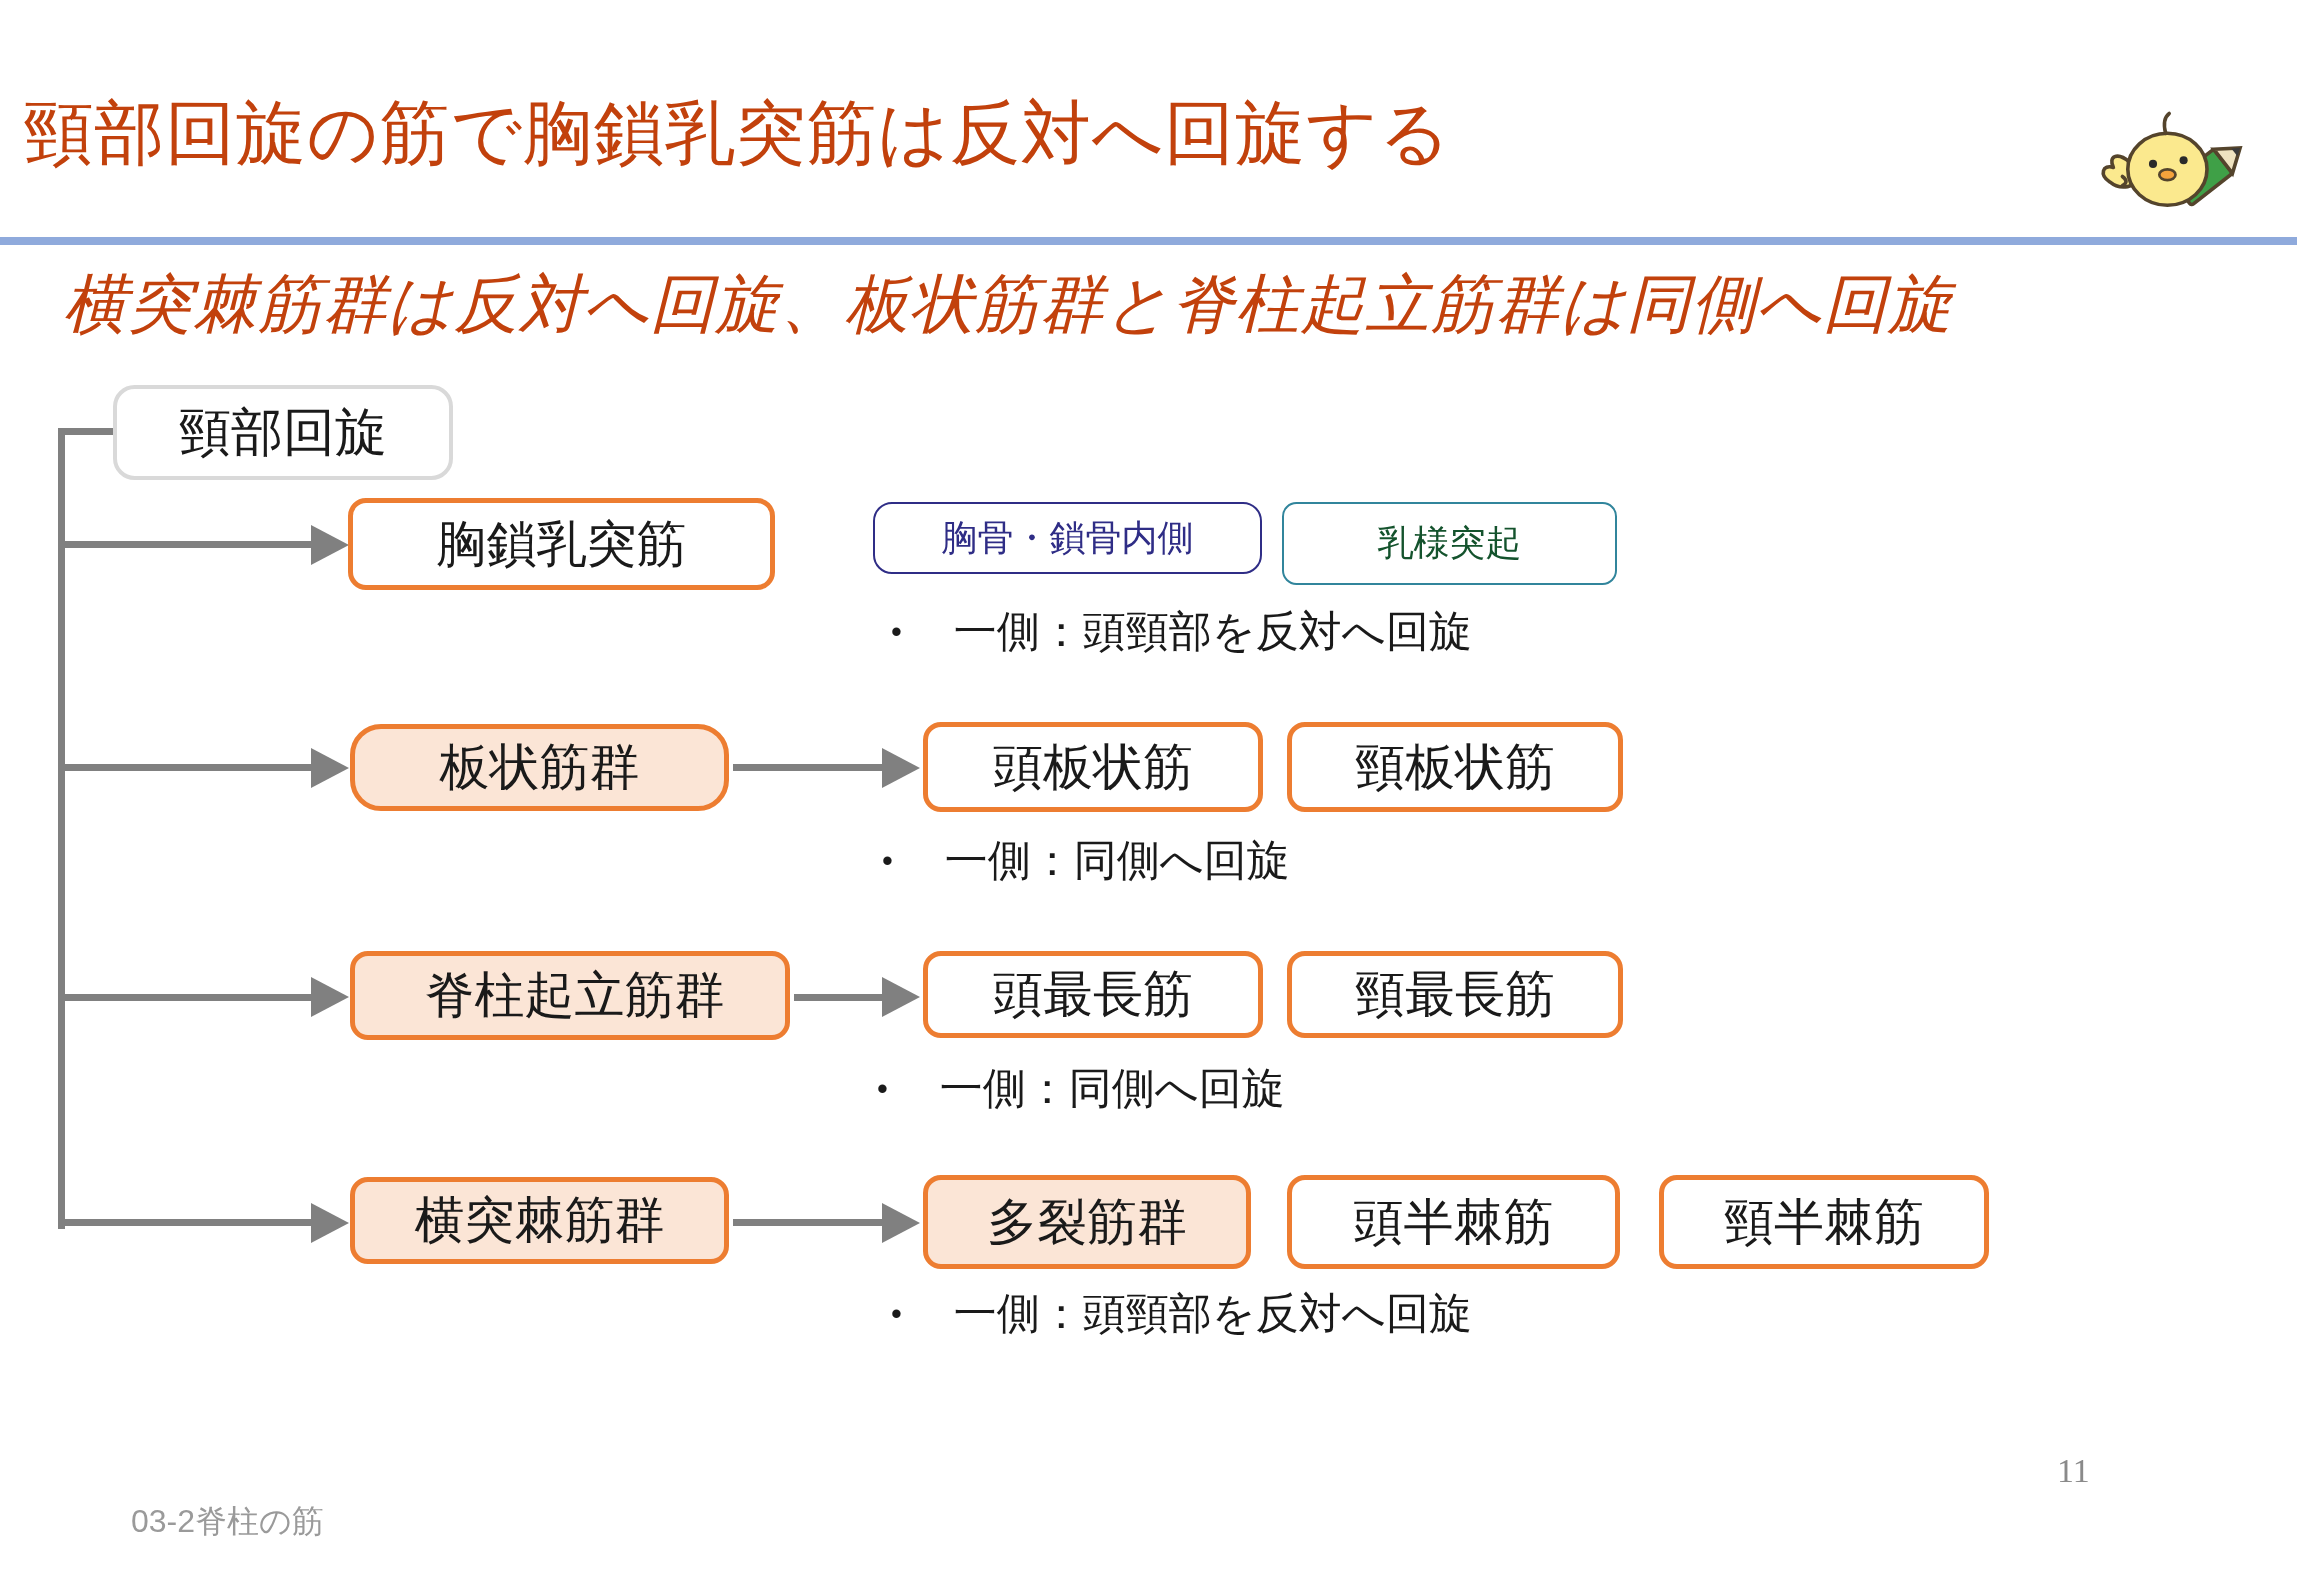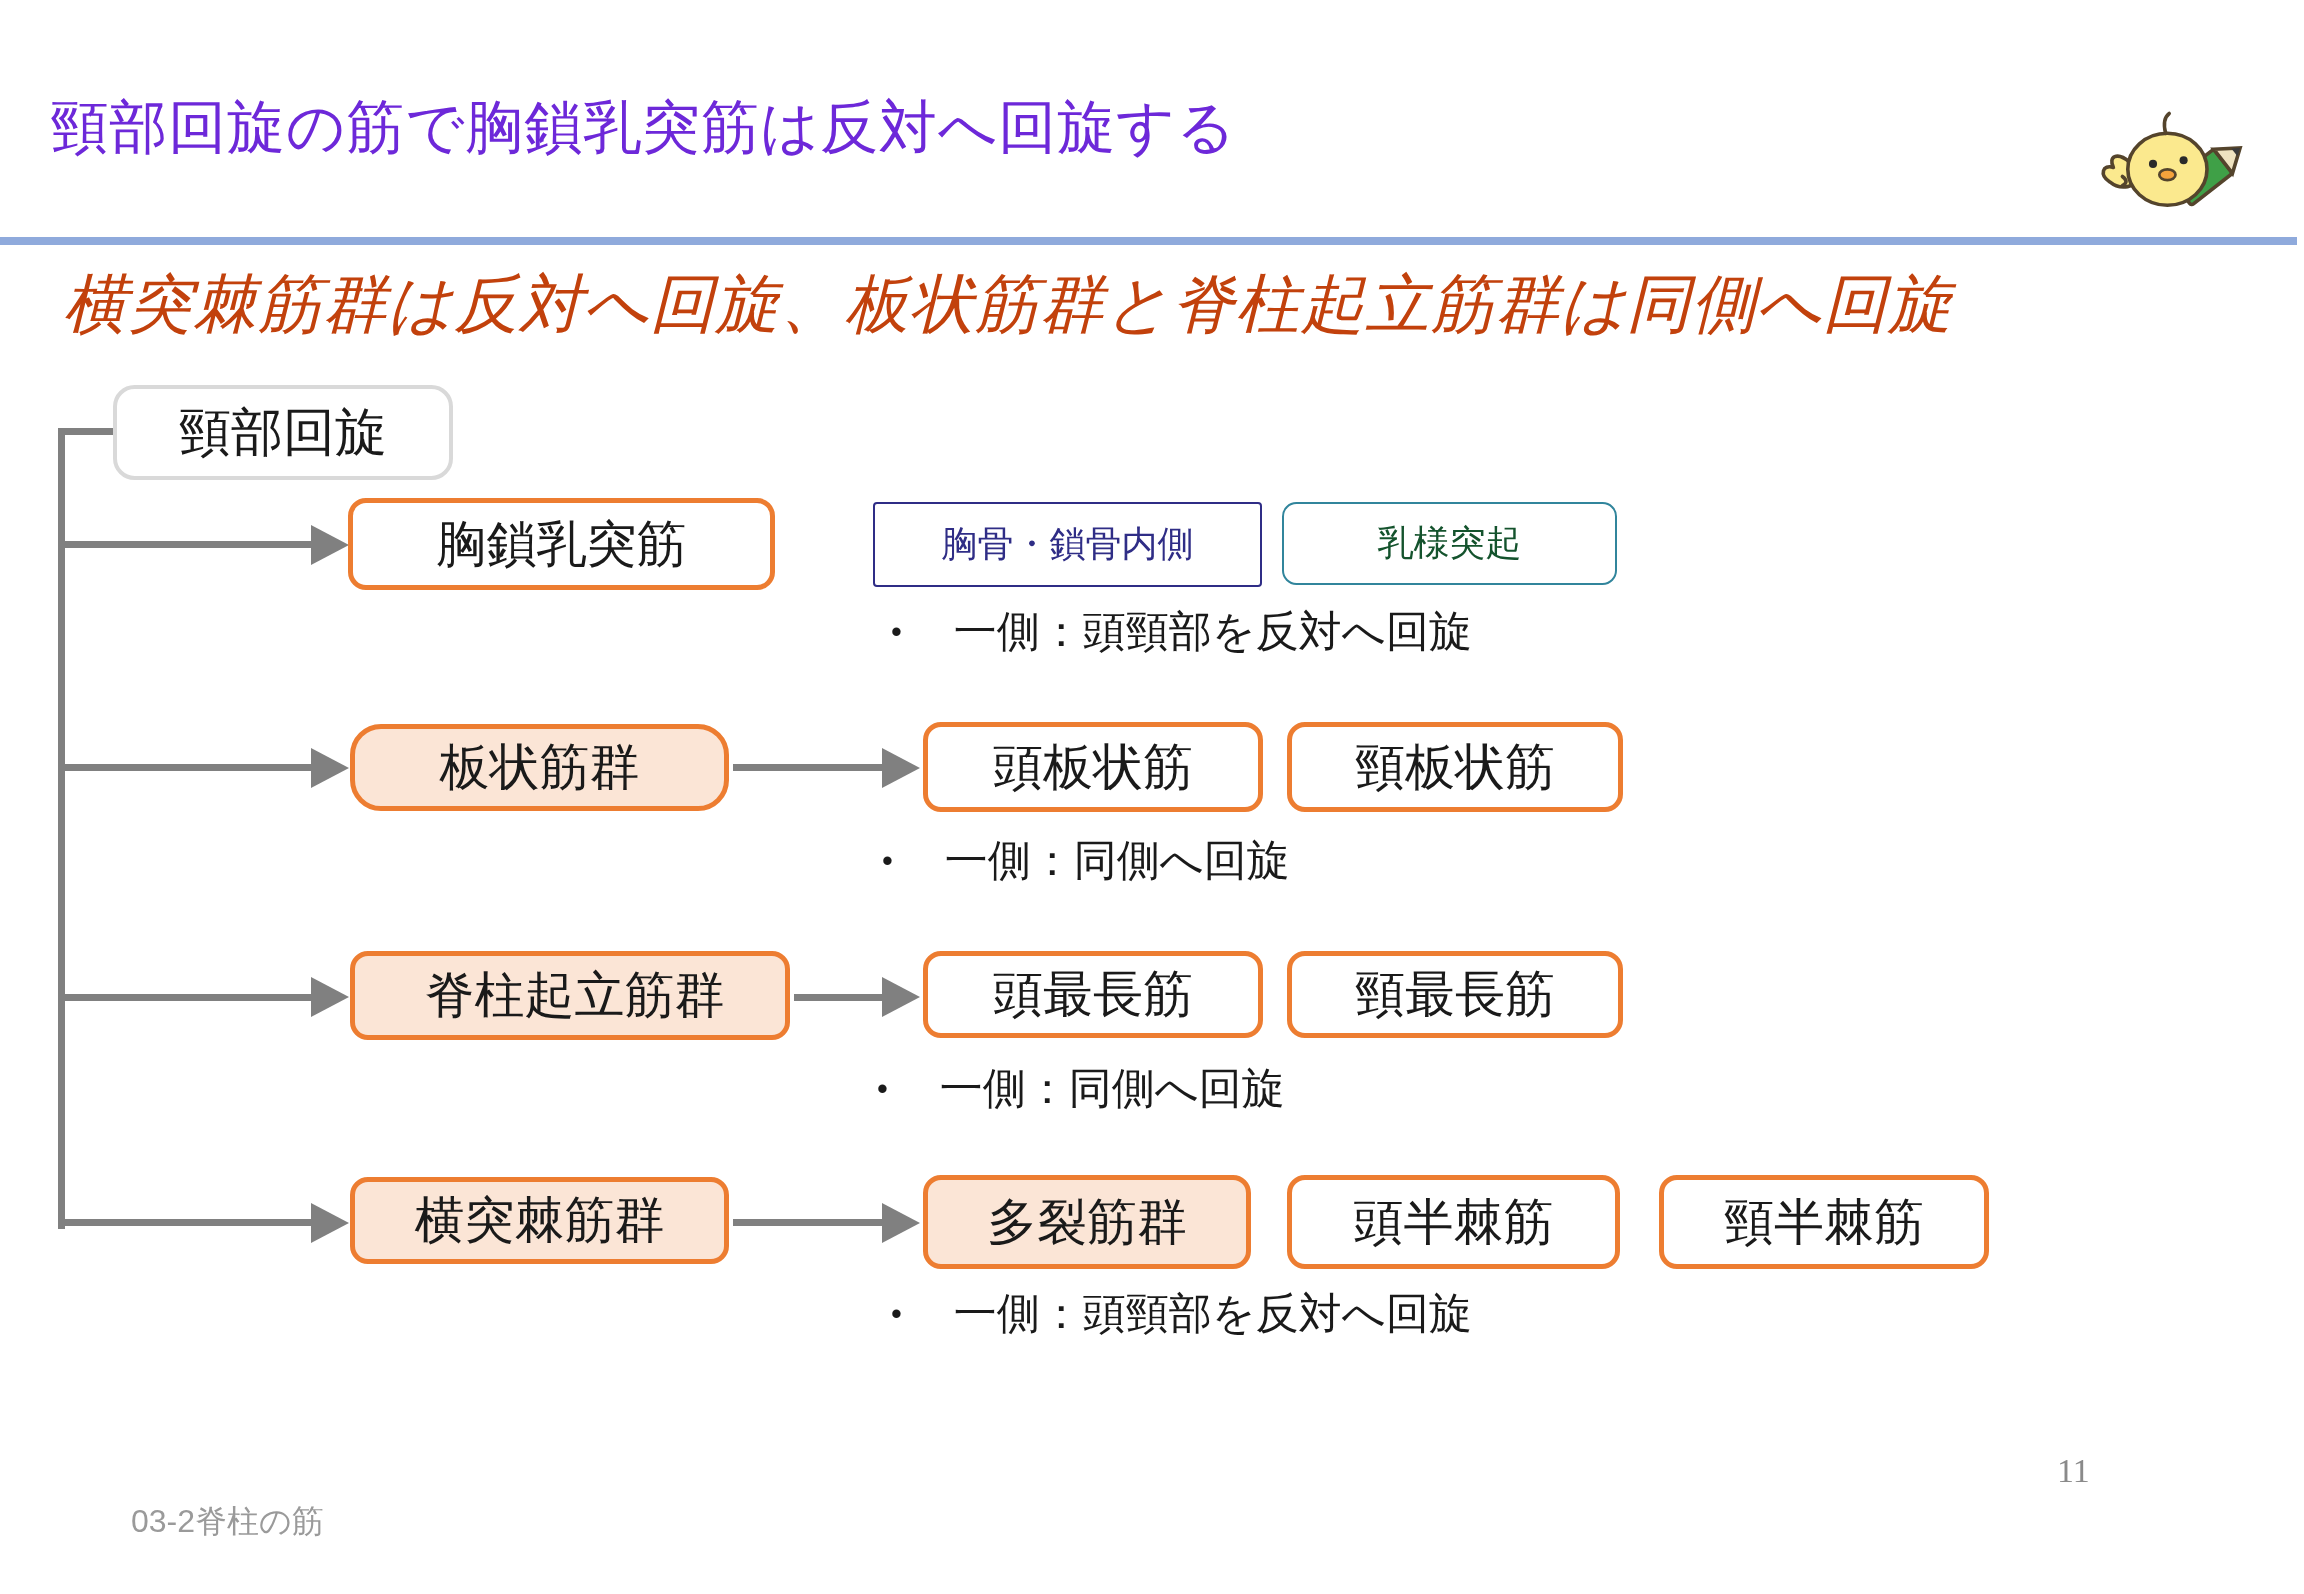--- a/index.html
+++ b/index.html
@@ -4,22 +4,22 @@
 <style>
   html,body{margin:0;padding:0;}
   body{
     width:2304px;height:1595px;position:relative;background:#ffffff;
     font-family:"Liberation Sans", sans-serif;color:#1a1a1a;overflow:hidden;
   }
   .abs{position:absolute;}
 
   
   .slide-title{
-    left:23.4px;top:95px;font-size:58px;line-height:1.1;color:#6d28d9;
-    letter-spacing:0.9px;white-space:nowrap;margin-left:27px;
+    left:23.4px;top:95px;font-size:70px;line-height:1.1;color:#c2410c;
+    letter-spacing:0.9px;white-space:nowrap;
   }
   .title-underline{
     left:0;top:237px;width:2297px;height:8px;background:#8FAADC;
   }
   .slide-subtitle{
     left:63px;top:269px;font-size:64px;line-height:1.1;color:#c2410c;
     letter-spacing:0.9px;white-space:nowrap;font-style:italic;
   }
 
   
@@ -27,22 +27,22 @@
     display:flex;align-items:center;justify-content:center;
     background:#ffffff;box-sizing:border-box;white-space:nowrap;
   }
   .root-node{
     left:113px;top:385px;width:340px;height:95px;
     border:4.5px solid #D9D9D9;border-radius:21.6px;font-size:52px;
   }
   .orange{border:5.4px solid #ED7D31;border-radius:18px;font-size:50px;}
   .fill-peach{background:#FBE5D6;}
   .navy-node{
-    left:873px;top:502px;width:389px;height:85px;
-    border:2.7px solid #2F2D86;border-radius:4px;font-size:36px;color:#2F2D86;
+    left:873px;top:502px;width:389px;height:72px;
+    border:2.7px solid #2F2D86;border-radius:19px;font-size:36px;color:#2F2D86;
   }
   .teal-node{
     left:1282px;top:502px;width:335px;height:83px;
     border:2.7px solid #31859C;border-radius:14.4px;font-size:36px;color:#14532d;
   }
 
   
   .note{display:flex;align-items:center;font-size:43px;color:#1a1a1a;white-space:nowrap;}
   .note .dot{font-size:31px;margin-right:52px;}
 

